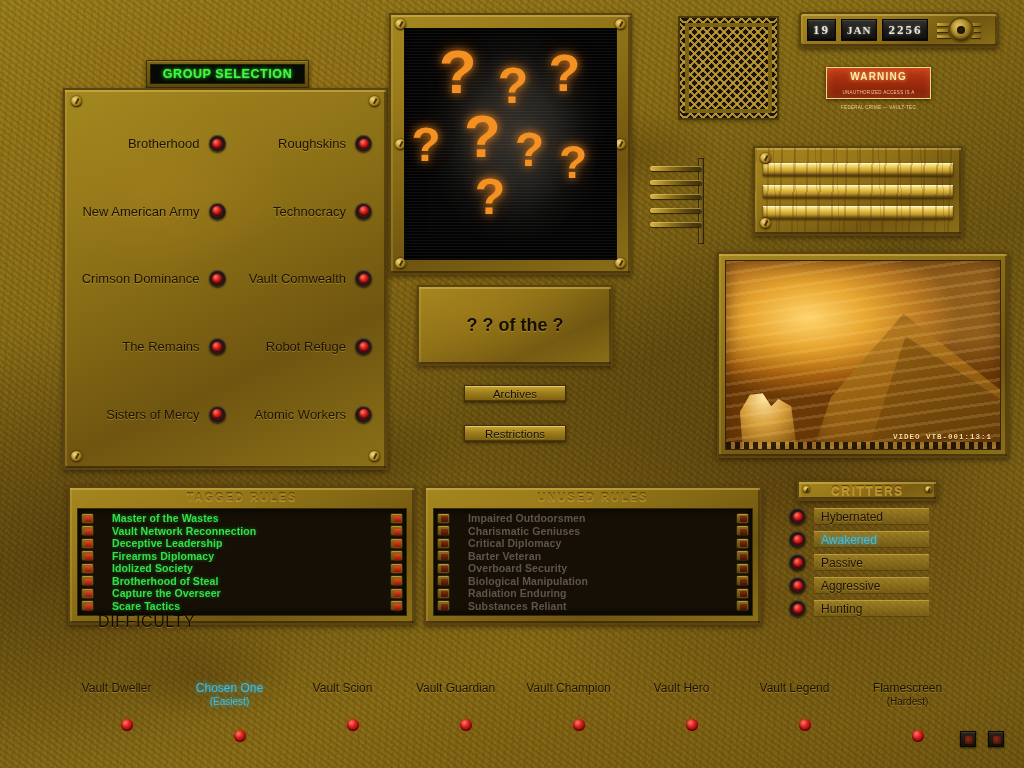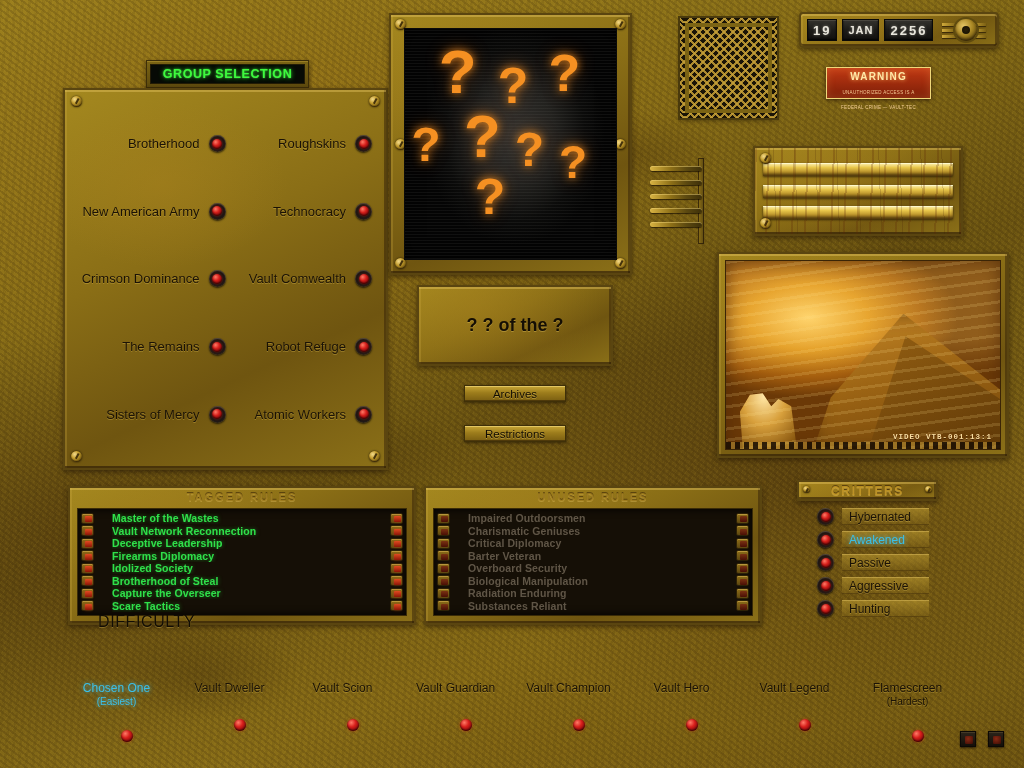--- a/index.html
+++ b/index.html
@@ -227,21 +227,21 @@
   }
   .dcell {
     background:linear-gradient(180deg,#35332e 0%,#1d1c19 48%,#12110f 100%);
     border:1px solid #0a0908;
     box-shadow:inset 0 1px 0 rgba(120,115,100,.35), inset 0 -1px 2px rgba(0,0,0,.8);
     height:22px; display:flex; align-items:center; justify-content:center;
     padding:0 5px;
   }
   .dcell .txt {
     color:#e9e6dc; font-size:13px; font-weight:bold; letter-spacing:2px;
-    font-family:Liberation Sans, sans-serif;
+    font-family:Liberation Serif, serif;
     text-shadow:0 0 3px rgba(230,226,210,.5);
   }
   .dcell.mo .txt { font-size:11px; letter-spacing:1px; }
   #vault-emblem {
     width:44px; height:28px; position:relative; margin-left:4px; flex:0 0 auto;
   }
   #vault-emblem .gear {
     position:absolute; left:13px; top:3px; width:22px; height:22px; border-radius:50%;
     background:radial-gradient(circle at 38% 32%, #e4c465 0%, #a98724 45%, #6a5210 80%, #3d2f08 100%);
     box-shadow:0 0 0 2px #5e4a0e, inset 0 -2px 3px rgba(35,22,4,.8);
@@ -362,21 +362,21 @@
   #critters-title {
     left:797px; top:480px; width:141px; height:21px;
     display:flex; align-items:center; justify-content:center;
   }
   #critters-title .txt {
     font-size:12px; font-weight:bold; letter-spacing:1.6px;
     color:rgba(196,152,36,.85);
     text-shadow:0 1px 0 rgba(240,206,110,.4), 0 -1px 0 rgba(50,30,6,.6);
   }
   #critters-list { left:789px; top:508px; width:140px; }
-  .crit-row { display:flex; align-items:center; gap:8px; margin-bottom:6px; cursor:pointer;margin-left:28px; }
+  .crit-row { display:flex; align-items:center; gap:8px; margin-bottom:6px; cursor:pointer; }
   .crit-lbl {
     flex:1; height:17px; display:flex; align-items:center; padding-left:7px;
     font-size:12px; color:#1a1206;
     background:linear-gradient(180deg, rgba(196,162,52,.55), rgba(126,98,22,.35));
     box-shadow:inset 0 1px 0 rgba(232,200,104,.4), inset 0 -1px 0 rgba(45,28,6,.35);
     text-shadow:0 1px 0 rgba(212,180,82,.4);
   }
   .crit-row.hot .crit-lbl { color:#3bbfe8; text-shadow:0 0 5px rgba(60,190,235,.8); }
 
   
@@ -685,29 +685,29 @@
         <span class="crit-lbl">Aggressive</span>
       </div>
       <div class="crit-row">
         <span class="led"></span>
         <span class="crit-lbl">Hunting</span>
       </div>
     </div>
 
   <div class="abs" id="difficulty-label">DIFFICULTY</div>
   <div class="abs" id="difficulty-row">
+      <div class="diff-item">
+        <div class="diff-name">Vault Dweller</div>
+        <div class="diff-led-wrap"><span class="led big"></span></div>
+      </div>
       <div class="diff-item hot">
         <div class="diff-name">Chosen One<span class="diff-sub">(Easiest)</span></div>
         <div class="diff-led-wrap"><span class="led big"></span></div>
       </div>
       <div class="diff-item">
-        <div class="diff-name">Vault Dweller</div>
-        <div class="diff-led-wrap"><span class="led big"></span></div>
-      </div>
-      <div class="diff-item">
         <div class="diff-name">Vault Scion</div>
         <div class="diff-led-wrap"><span class="led big"></span></div>
       </div>
       <div class="diff-item">
         <div class="diff-name">Vault Guardian</div>
         <div class="diff-led-wrap"><span class="led big"></span></div>
       </div>
       <div class="diff-item">
         <div class="diff-name">Vault Champion</div>
         <div class="diff-led-wrap"><span class="led big"></span></div>

